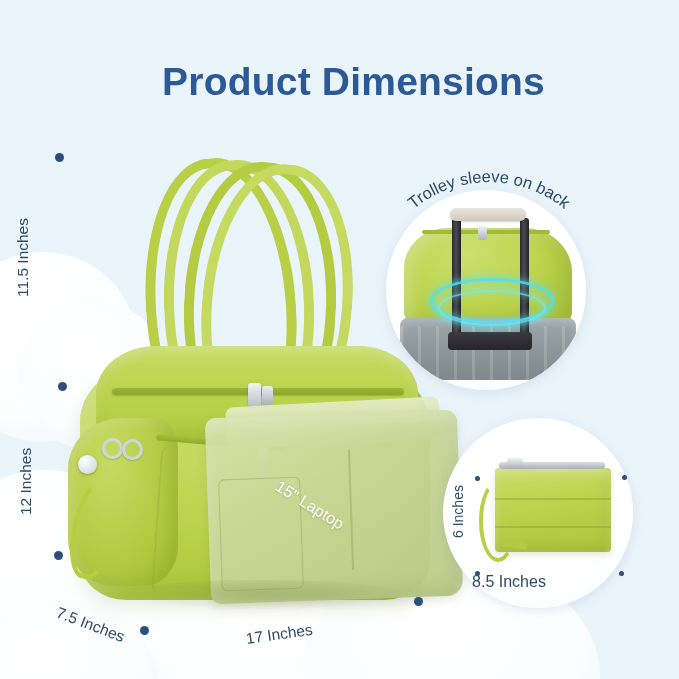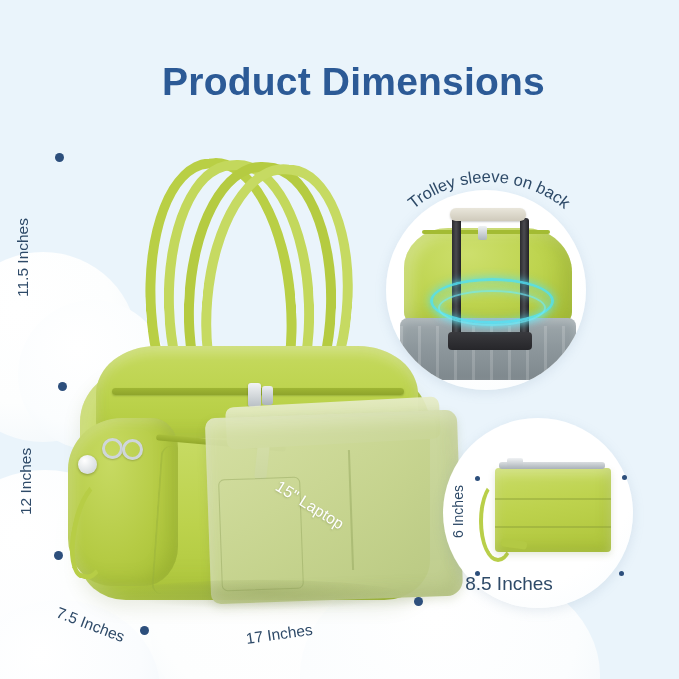--- a/index.html
+++ b/index.html
@@ -255,21 +255,21 @@
     border:4px solid #b9cf49;border-radius:50%/50%;
     border-right-color:transparent;border-top-color:transparent;
   }
   .pouch-strap-tab{
     position:absolute;left:58px;top:122px;width:26px;height:8px;
     background:#b3c944;border-radius:3px;transform:rotate(8deg);
   }
 
   .dim-6   {position:absolute;left:458px;top:530px;color:#2e4a68;font-size:14px;
     white-space:nowrap;transform:rotate(-90deg);transform-origin:left center;}
-  .dim-85  {position:absolute;left:509px;top:573px;color:#2e4a68;font-size:19px;
+  .dim-85  {position:absolute;left:509px;top:573px;color:#2e4a68;font-size:16px;
     white-space:nowrap;transform:translateX(-50%);}
 </style>
 </head>
 <body>
 
 <div class="canvas">
 
   <div class="blob blob-a"></div>
   <div class="blob blob-b"></div>
   <div class="blob blob-c"></div>

